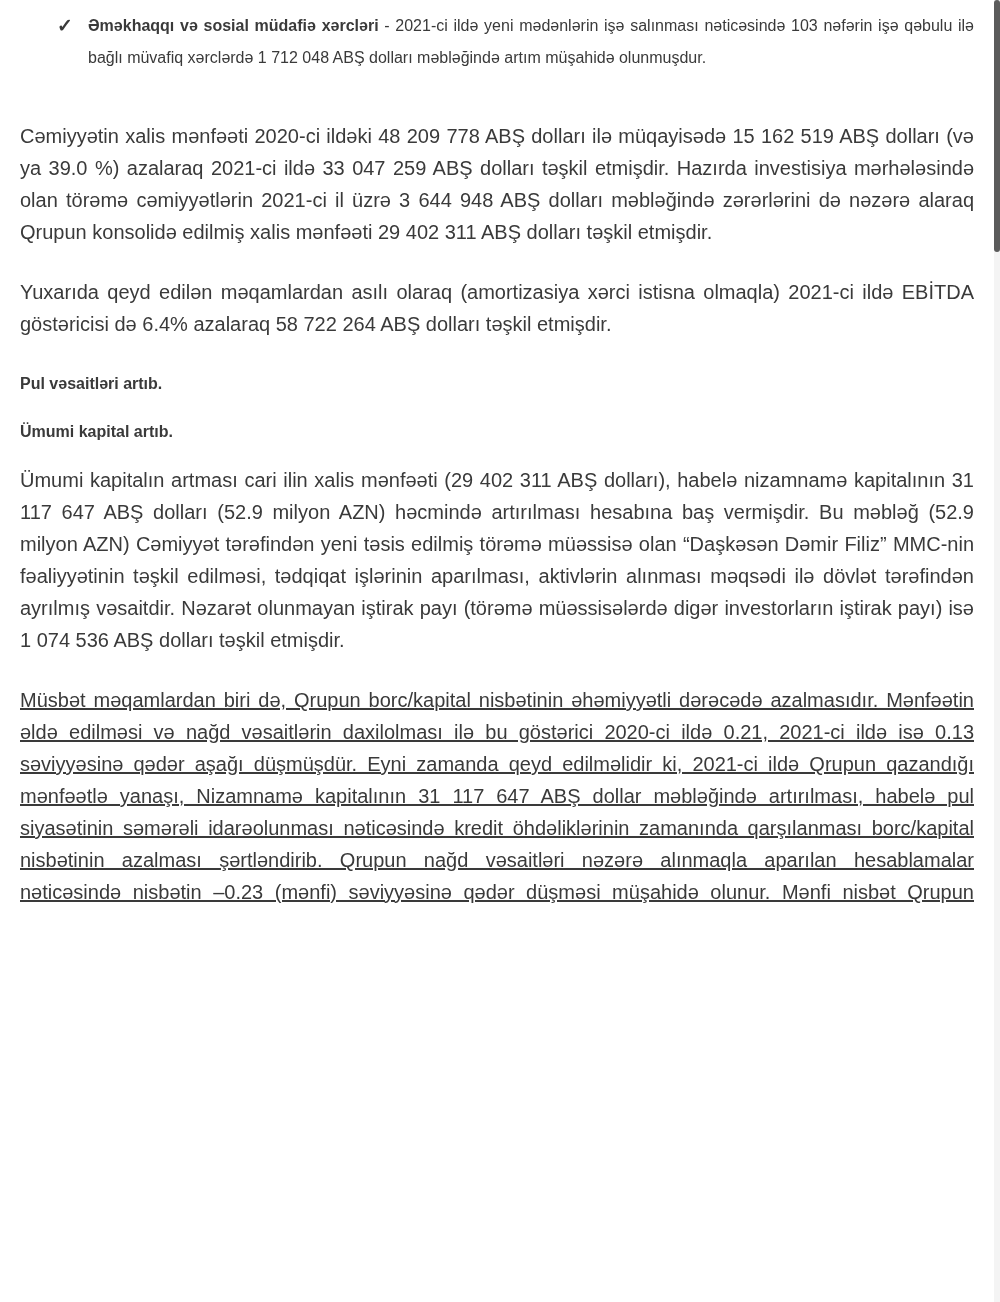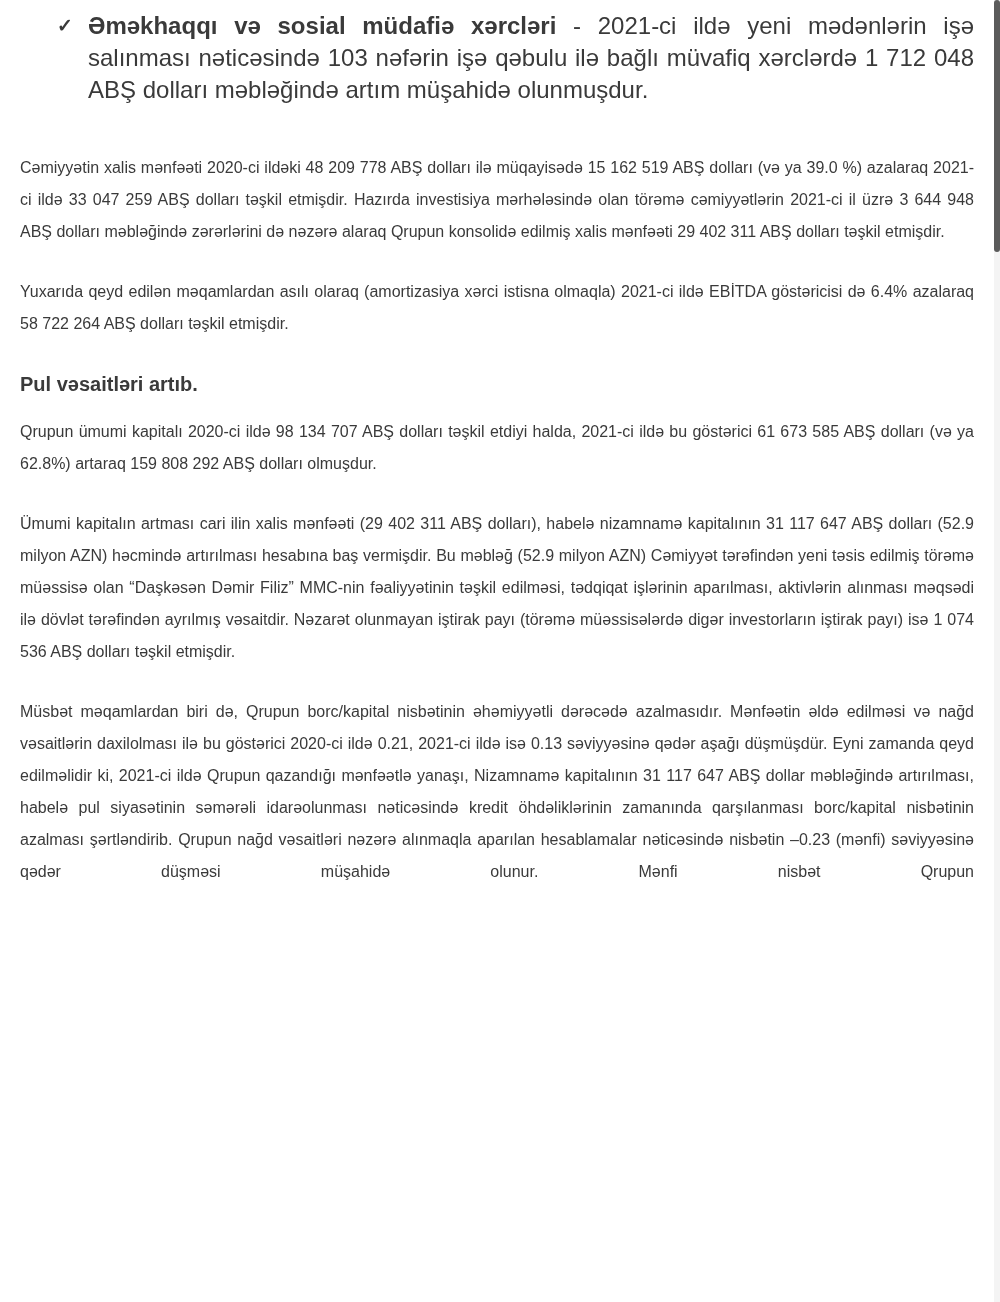--- a/index.html
+++ b/index.html
@@ -11,49 +11,50 @@
     width: 1000px; height: 1302px;
     overflow: hidden;
     font-family: "Liberation Sans", sans-serif;
     color: #3a3a3a;
     position: relative;
   }
   .page {
     padding: 6px 26px 0 20px;
   }
   .para {
-    font-size: 16px;
+    font-size: 20px;
     line-height: 32px;
     text-align: justify;
     margin: 0 0 28px 0;
   }
   .para.cut {
     text-align-last: justify; 
     margin-bottom: 16px;
+    text-decoration: underline;
   }
   .heading {
-    font-size: 20px;
+    font-size: 16px;
     line-height: 32px;
     font-weight: bold;
     margin: 4px 0 16px 0;
   }
   .check-item {
     position: relative;
     margin: 4px 0 46px 68px;
   }
   .check {
     position: absolute;
     left: -31px;
     top: 0px;
     font-size: 19px;
     font-weight: bold;
     line-height: 32px;
   }
   .check-text {
-    font-size: 24px;
+    font-size: 16px;
     line-height: 32px;
     text-align: justify;
     margin: 0;
   }
   .scrollbar-track {
     position: absolute;
     top: 0; right: 0;
     width: 6px; height: 1302px;
     background: #f4f4f4;
   }
@@ -75,22 +76,22 @@
     <p class="check-text"><b>Əməkhaqqı və sosial müdafiə xərcləri</b><span> - 2021-ci ildə yeni mədənlərin işə salınması nəticəsində 103 nəfərin işə qəbulu ilə bağlı müvafiq xərclərdə 1 712 048 ABŞ dolları məbləğində artım müşahidə olunmuşdur.</span></p>
   </div>
 
   <p class="para">Cəmiyyətin xalis mənfəəti 2020-ci ildəki 48 209 778 ABŞ dolları ilə müqayisədə 15 162 519 ABŞ dolları (və ya 39.0 %) azalaraq 2021-ci ildə 33 047 259 ABŞ dolları təşkil etmişdir. Hazırda investisiya mərhələsində olan törəmə cəmiyyətlərin 2021-ci il üzrə 3 644 948 ABŞ dolları məbləğində zərərlərini də nəzərə alaraq Qrupun konsolidə edilmiş xalis mənfəəti 29 402 311 ABŞ dolları təşkil etmişdir.</p>
 
   <p class="para">Yuxarıda qeyd edilən məqamlardan asılı olaraq (amortizasiya xərci istisna olmaqla) 2021-ci ildə EBİTDA göstəricisi də 6.4% azalaraq 58 722 264 ABŞ dolları təşkil etmişdir.</p>
 
   <h2 class="heading">Pul vəsaitləri artıb.</h2>
 
 
+  <h2 class="heading">Ümumi kapital artıb.</h2>
 
-  <p class="para">Qrupun ümumi kapitalı 2020-ci ildə 98 134 707 ABŞ dolları təşkil etdiyi halda, 2021-ci ildə bu göstərici 61 673 585 ABŞ dolları (və ya 62.8%) artaraq 159 808 292 ABŞ dolları olmuşdur.</p>
 
   <p class="para">Ümumi kapitalın artması cari ilin xalis mənfəəti (29 402 311 ABŞ dolları), habelə nizamnamə kapitalının 31 117 647 ABŞ dolları (52.9 milyon AZN) həcmində artırılması hesabına baş vermişdir. Bu məbləğ (52.9 milyon AZN) Cəmiyyət tərəfindən yeni təsis edilmiş törəmə müəssisə olan “Daşkəsən Dəmir Filiz” MMC-nin fəaliyyətinin təşkil edilməsi, tədqiqat işlərinin aparılması, aktivlərin alınması məqsədi ilə dövlət tərəfindən ayrılmış vəsaitdir. Nəzarət olunmayan iştirak payı (törəmə müəssisələrdə digər investorların iştirak payı) isə 1 074 536 ABŞ dolları təşkil etmişdir.</p>
 
 
   <p class="para cut">Müsbət məqamlardan biri də, Qrupun borc/kapital nisbətinin əhəmiyyətli dərəcədə azalmasıdır. Mənfəətin əldə edilməsi və nağd vəsaitlərin daxilolması ilə bu göstərici 2020-ci ildə 0.21, 2021-ci ildə isə 0.13 səviyyəsinə qədər aşağı düşmüşdür. Eyni zamanda qeyd edilməlidir ki, 2021-ci ildə Qrupun qazandığı mənfəətlə yanaşı, Nizamnamə kapitalının 31 117 647 ABŞ dollar məbləğində artırılması, habelə pul siyasətinin səmərəli idarəolunması nəticəsində kredit öhdəliklərinin zamanında qarşılanması borc/kapital nisbətinin azalması şərtləndirib. Qrupun nağd vəsaitləri nəzərə alınmaqla aparılan hesablamalar nəticəsində nisbətin –0.23 (mənfi) səviyyəsinə qədər düşməsi müşahidə olunur. Mənfi nisbət Qrupun</p>
 
 </div>
 
 <div class="scrollbar-track">
   <div class="scrollbar-thumb"></div>

